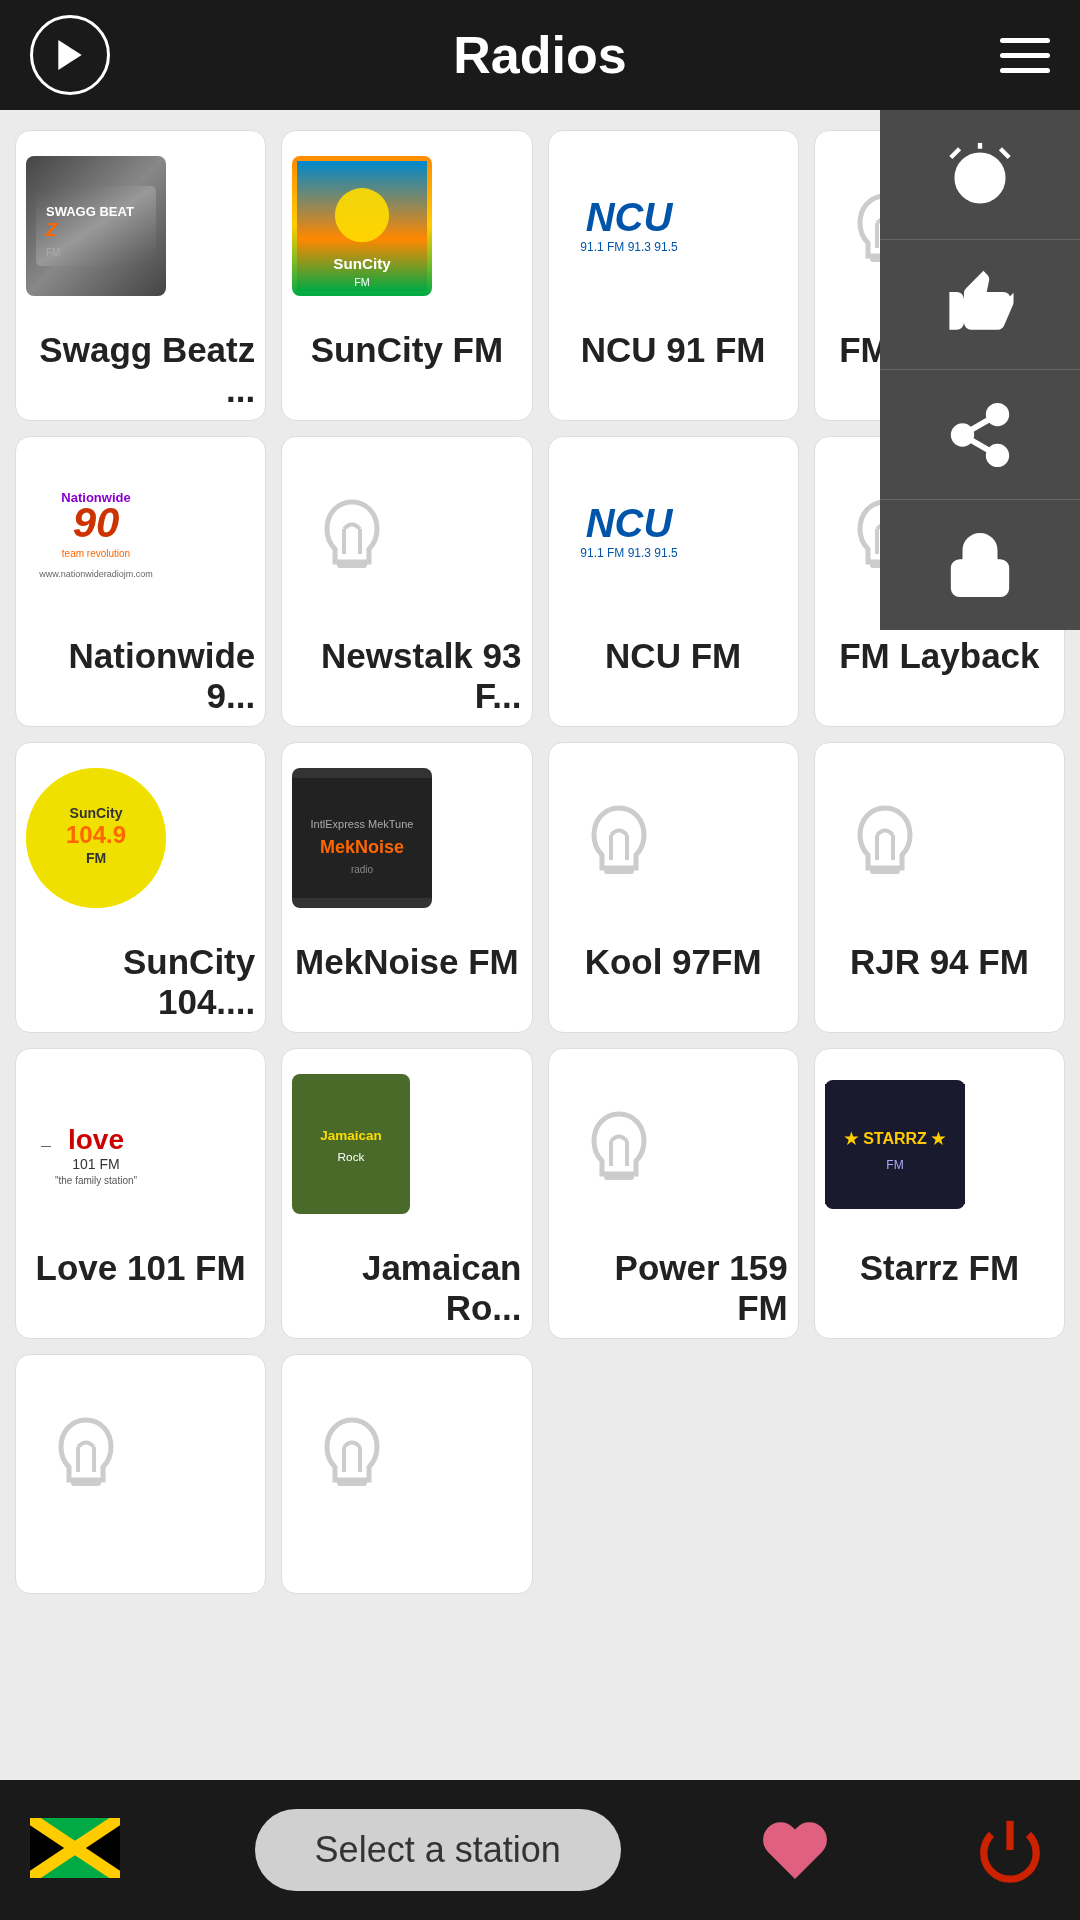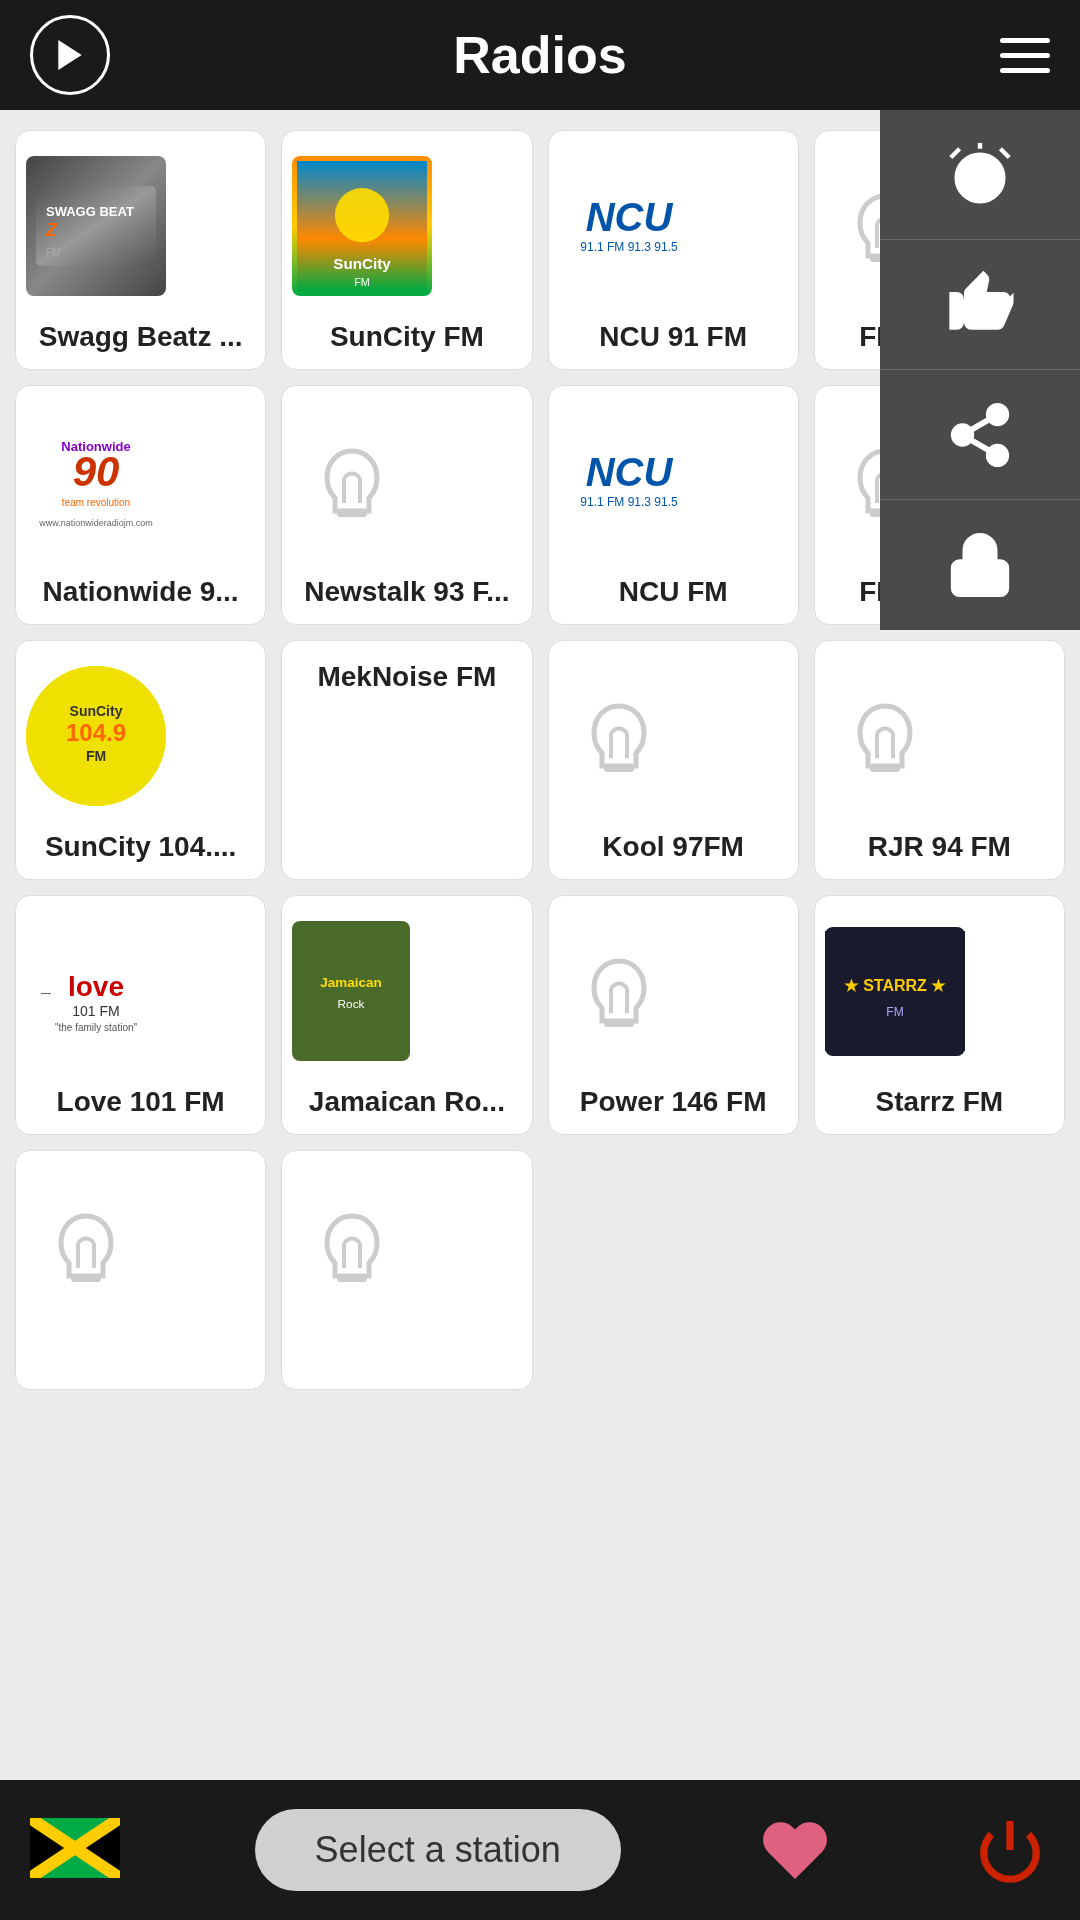--- a/index.html
+++ b/index.html
@@ -129,25 +129,25 @@
       display: flex;
       align-items: center;
       justify-content: center;
     }
     .station-placeholder svg {
       width: 100px;
       height: 100px;
       fill: #cccccc;
     }
     .station-name {
-      font-size: 28px;
+      font-size: 35px;
       font-weight: bold;
       text-align: right;
       color: #222;
-      margin-top: 5px;
+      margin-top: 14px;
     }
 
     
     .bottom-bar {
       position: fixed;
       bottom: 0;
       left: 0;
       width: 1080px;
       height: 140px;
       background: #1a1a1a;
@@ -468,20 +468,30 @@
           <circle cx="70" cy="70" r="70" fill="#f0e000"></circle>
           <text x="70" y="50" font-size="14" fill="#333" font-weight="bold" text-anchor="middle">SunCity</text>
           <text x="70" y="75" font-size="24" fill="#ff6600" font-weight="bold" text-anchor="middle">104.9</text>
           <text x="70" y="95" font-size="14" fill="#333" font-weight="bold" text-anchor="middle">FM</text>
         </svg>
       </div>
     </div>
     <span class="station-name">SunCity 104....</span>
   </div>
       <div class="station-card">
+    <div class="station-logo">
+      <div class="logo-meknoise">
+        <svg viewBox="0 0 140 120" width="140" height="120">
+          <rect width="140" height="120" fill="#222"></rect>
+          <text x="70" y="50" font-size="11" fill="#aaa" text-anchor="middle">IntlExpress MekTune</text>
+          <text x="70" y="75" font-size="18" fill="#ff6600" font-weight="bold" text-anchor="middle">MekNoise</text>
+          <text x="70" y="95" font-size="10" fill="#888" text-anchor="middle">radio</text>
+        </svg>
+      </div>
+    </div>
     <span class="station-name">MekNoise FM</span>
   </div>
       <div class="station-card">
     <div class="station-logo">
       <div class="station-placeholder">
         <svg viewBox="0 0 100 100" xmlns="http://www.w3.org/2000/svg">
           <path d="M50 20 C35 20 25 32 25 47 C25 55 28 62 33 67 L33 80 L67 80 L67 67 C72 62 75 55 75 47 C75 32 65 20 50 20Z" fill="none" stroke="#cccccc" stroke-width="5"></path>
           <rect x="35" y="78" width="30" height="8" rx="3" fill="#cccccc"></rect>
           <line x1="42" y1="47" x2="42" y2="72" stroke="#cccccc" stroke-width="4"></line>
           <line x1="58" y1="47" x2="58" y2="72" stroke="#cccccc" stroke-width="4"></line>
@@ -536,21 +546,21 @@
       <div class="station-placeholder">
         <svg viewBox="0 0 100 100" xmlns="http://www.w3.org/2000/svg">
           <path d="M50 20 C35 20 25 32 25 47 C25 55 28 62 33 67 L33 80 L67 80 L67 67 C72 62 75 55 75 47 C75 32 65 20 50 20Z" fill="none" stroke="#cccccc" stroke-width="5"></path>
           <rect x="35" y="78" width="30" height="8" rx="3" fill="#cccccc"></rect>
           <line x1="42" y1="47" x2="42" y2="72" stroke="#cccccc" stroke-width="4"></line>
           <line x1="58" y1="47" x2="58" y2="72" stroke="#cccccc" stroke-width="4"></line>
           <path d="M42 47 Q50 38 58 47" fill="none" stroke="#cccccc" stroke-width="4"></path>
         </svg>
       </div>
     </div>
-    <span class="station-name">Power 146 FM</span>
+    <span class="station-name">Power 159 FM</span>
   </div>
       <div class="station-card">
     <div class="station-logo">
       <div class="logo-starrz">
         <svg viewBox="0 0 140 120" width="140" height="120">
           <rect width="140" height="120" fill="#1a1a2e"></rect>
           <text x="70" y="60" font-size="16" fill="#ffcc00" font-weight="bold" text-anchor="middle">★ STARRZ ★</text>
           <text x="70" y="85" font-size="12" fill="#aaaaff" text-anchor="middle">FM</text>
         </svg>
       </div>

